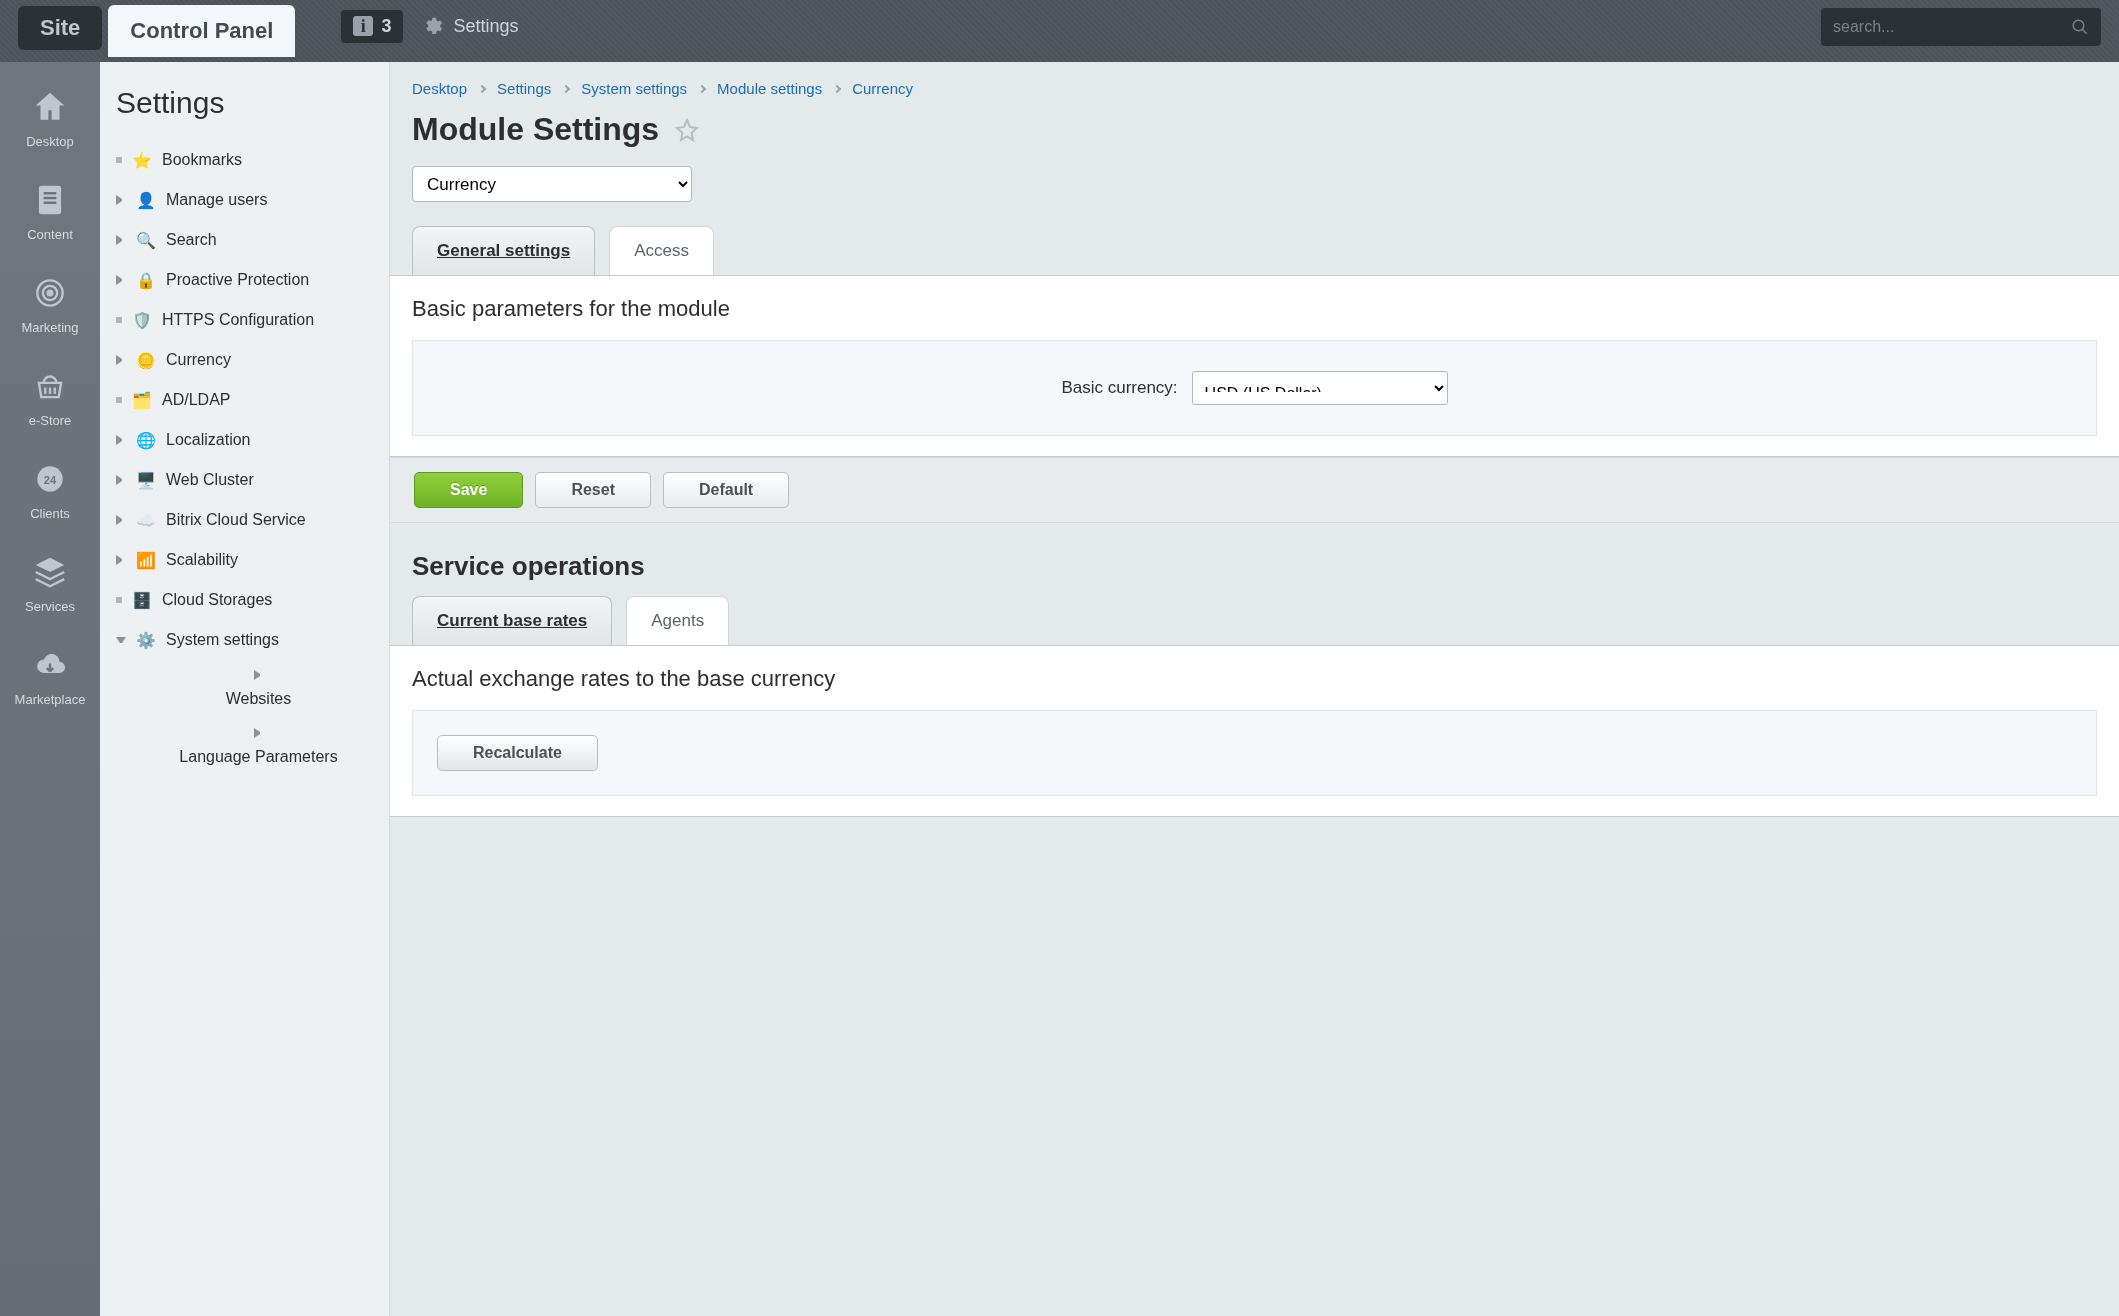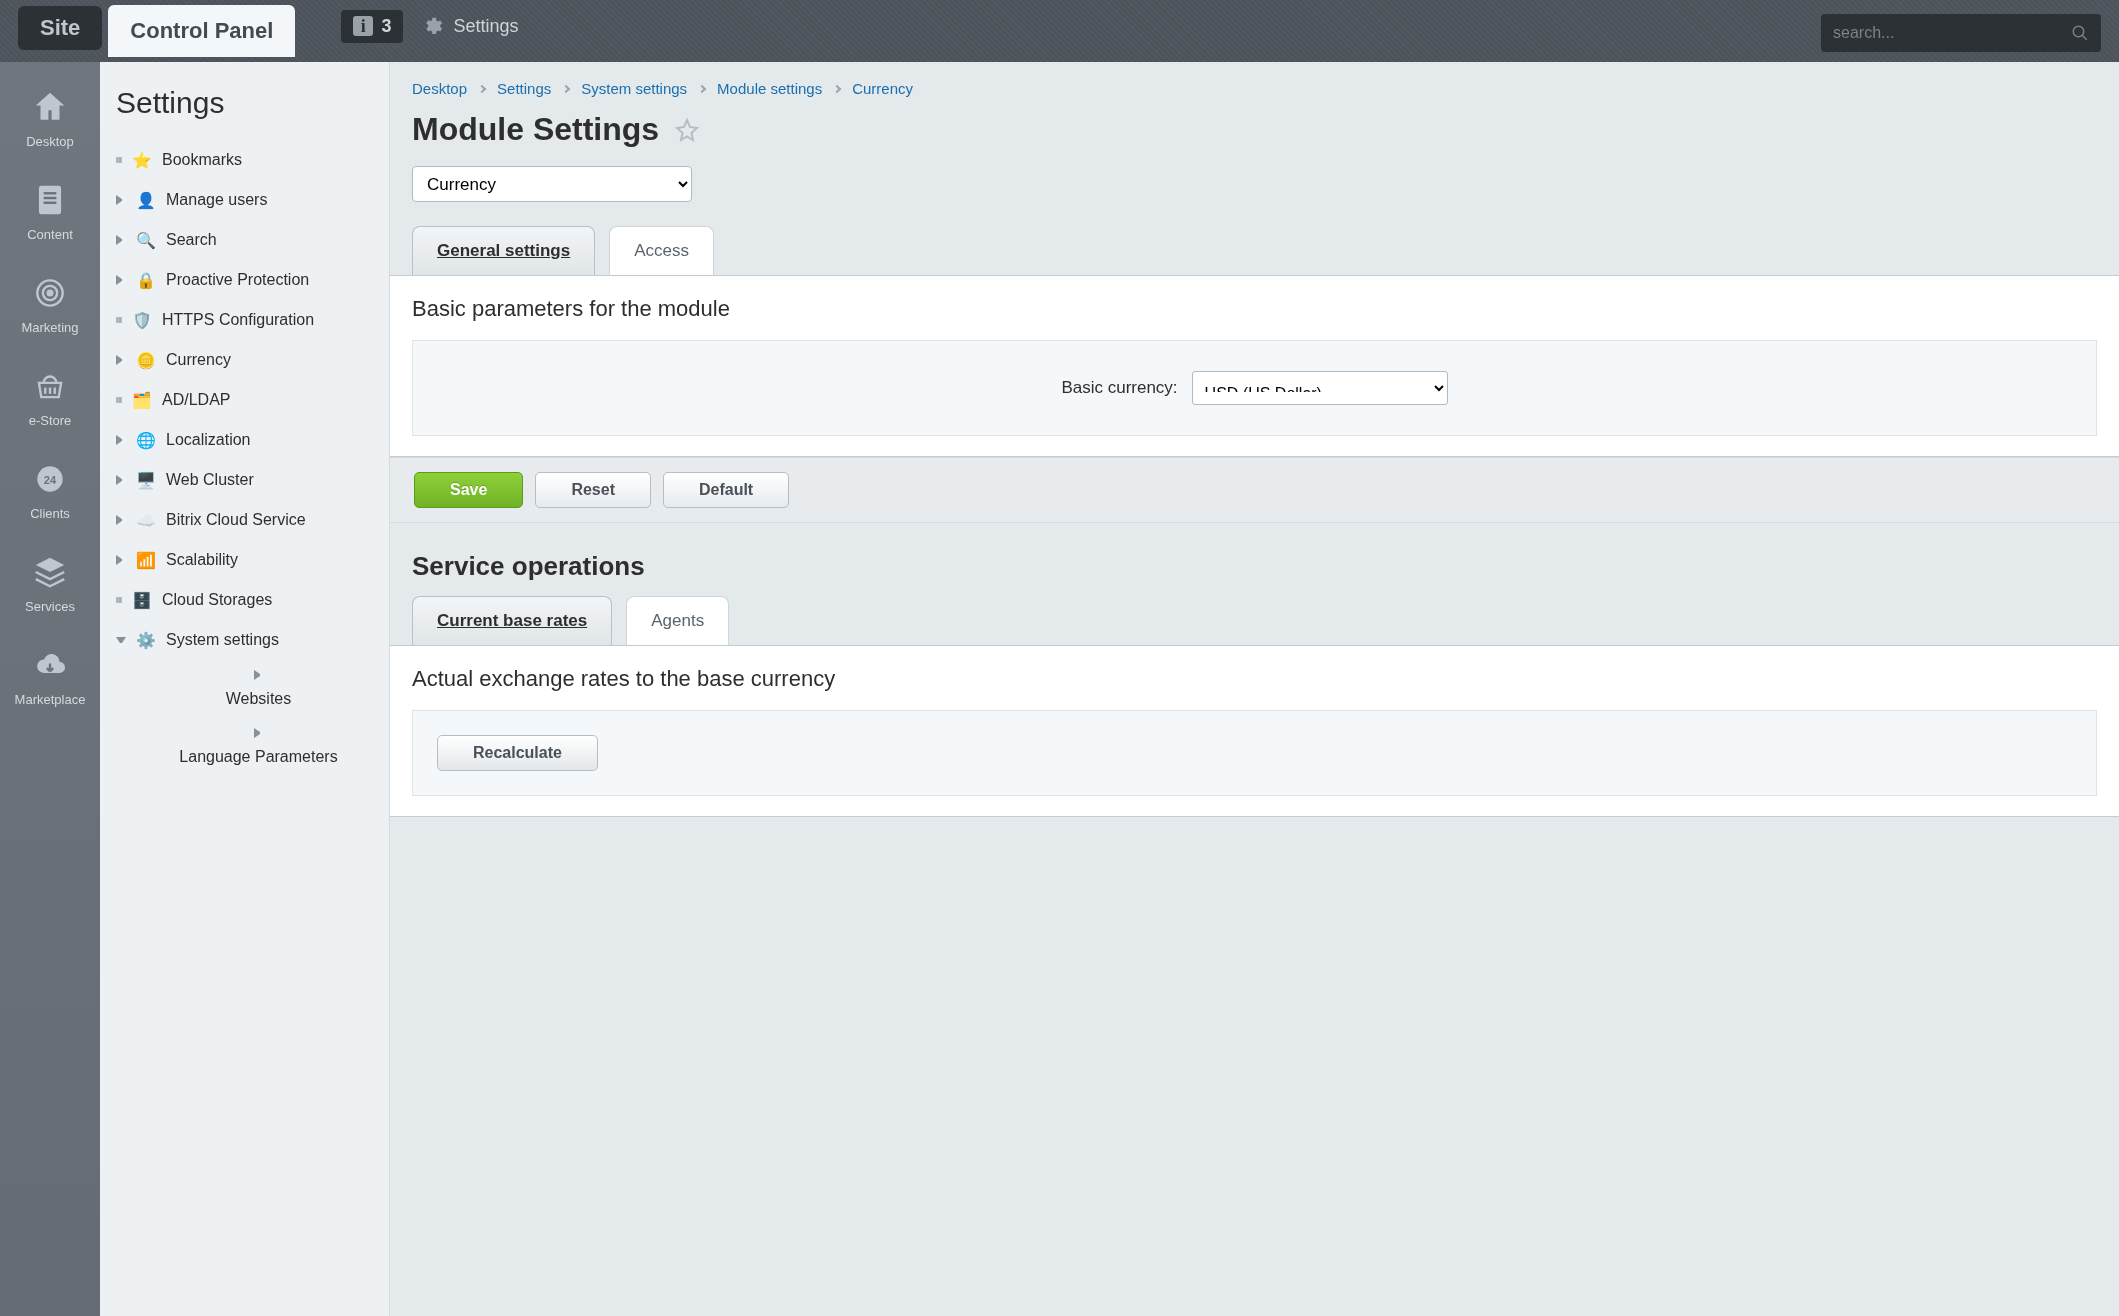--- a/index.html
+++ b/index.html
@@ -60,21 +60,21 @@
   }
   .notif .i { width:20px; height:20px; background:#9aa1a8; border-radius:3px; position:relative; }
   .notif .i::after{content:"i"; position:absolute; inset:0; display:flex; align-items:center; justify-content:center; color:#2c3136; font-weight:700; font-family:Georgia,serif;}
 
   .hdr-set { display:flex; align-items:center; gap:10px; color:#cfd5da; font-size:18px; }
   .gear-svg { width:22px; height:22px; }
 
   .search-wrap {
     position: absolute;
     right: 18px;
-    top: 14px;
+    top: 8px;
     width: 280px;
     height: 38px;
     background: #2c3136;
     border-radius: 4px;
     display: flex;
     align-items: center;
     padding: 0 12px;
   }
   .search-wrap input {
     flex: 1;

